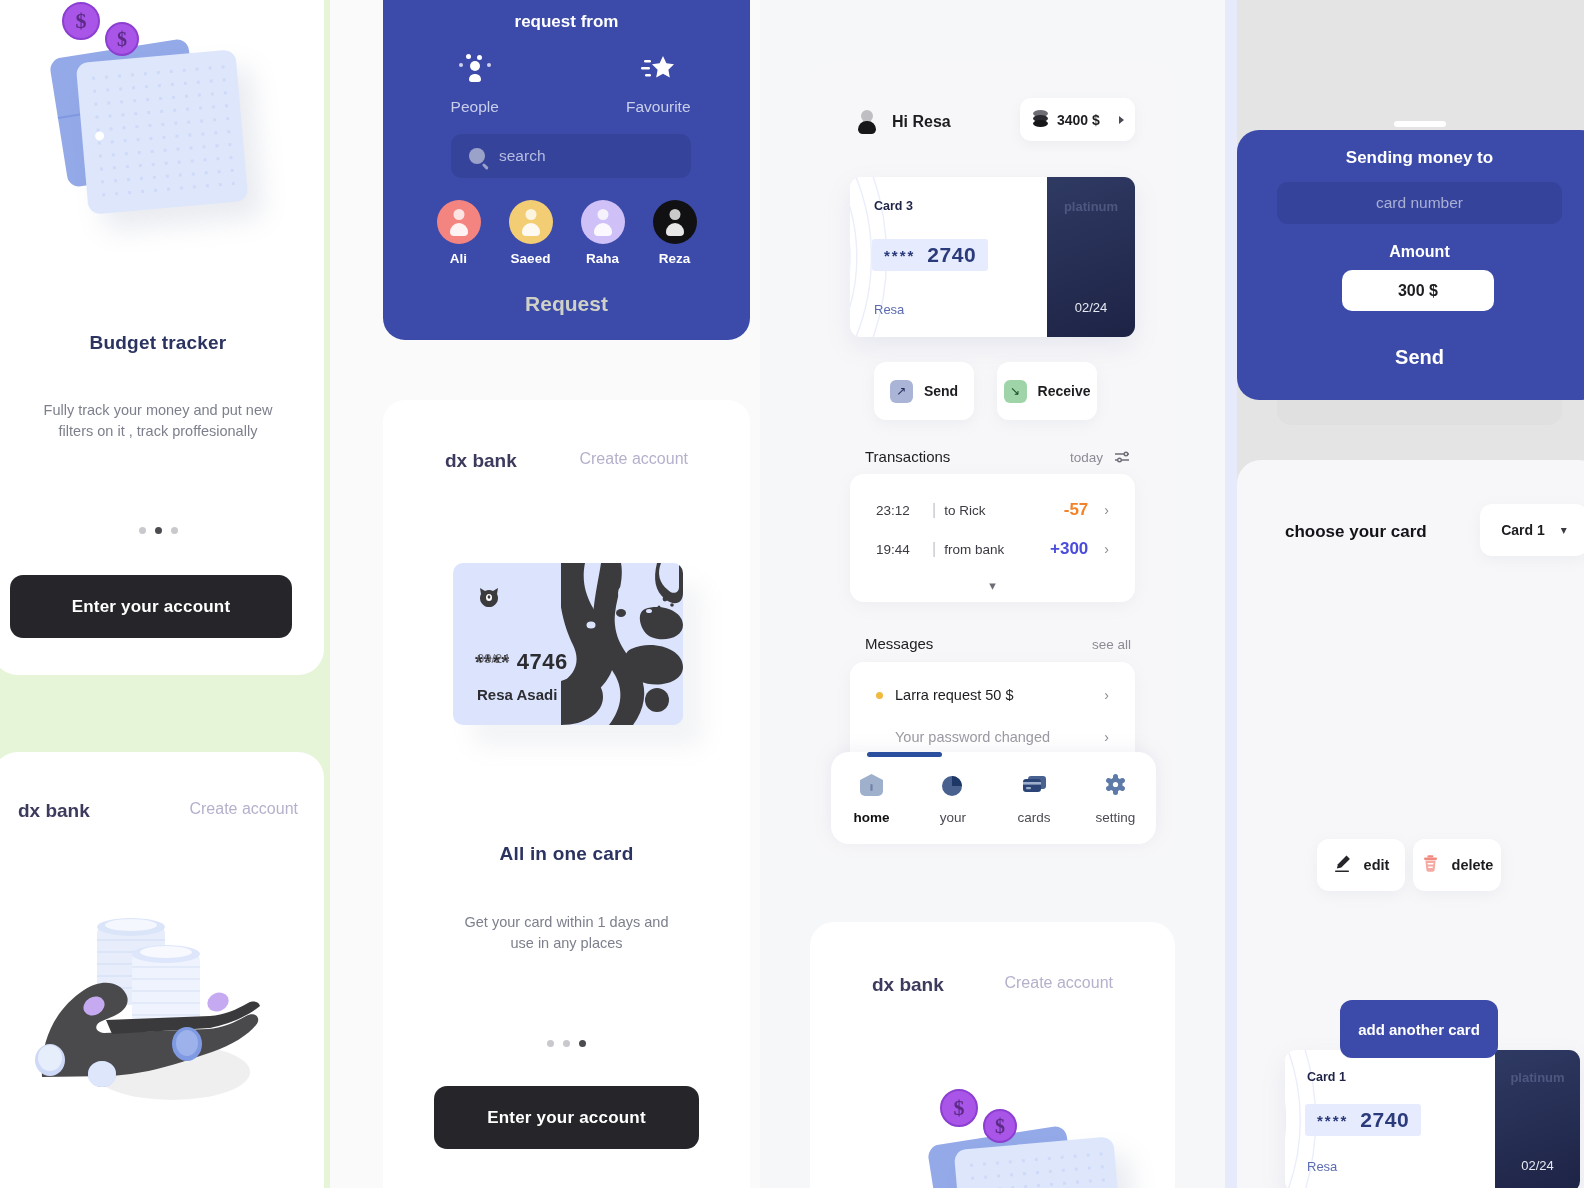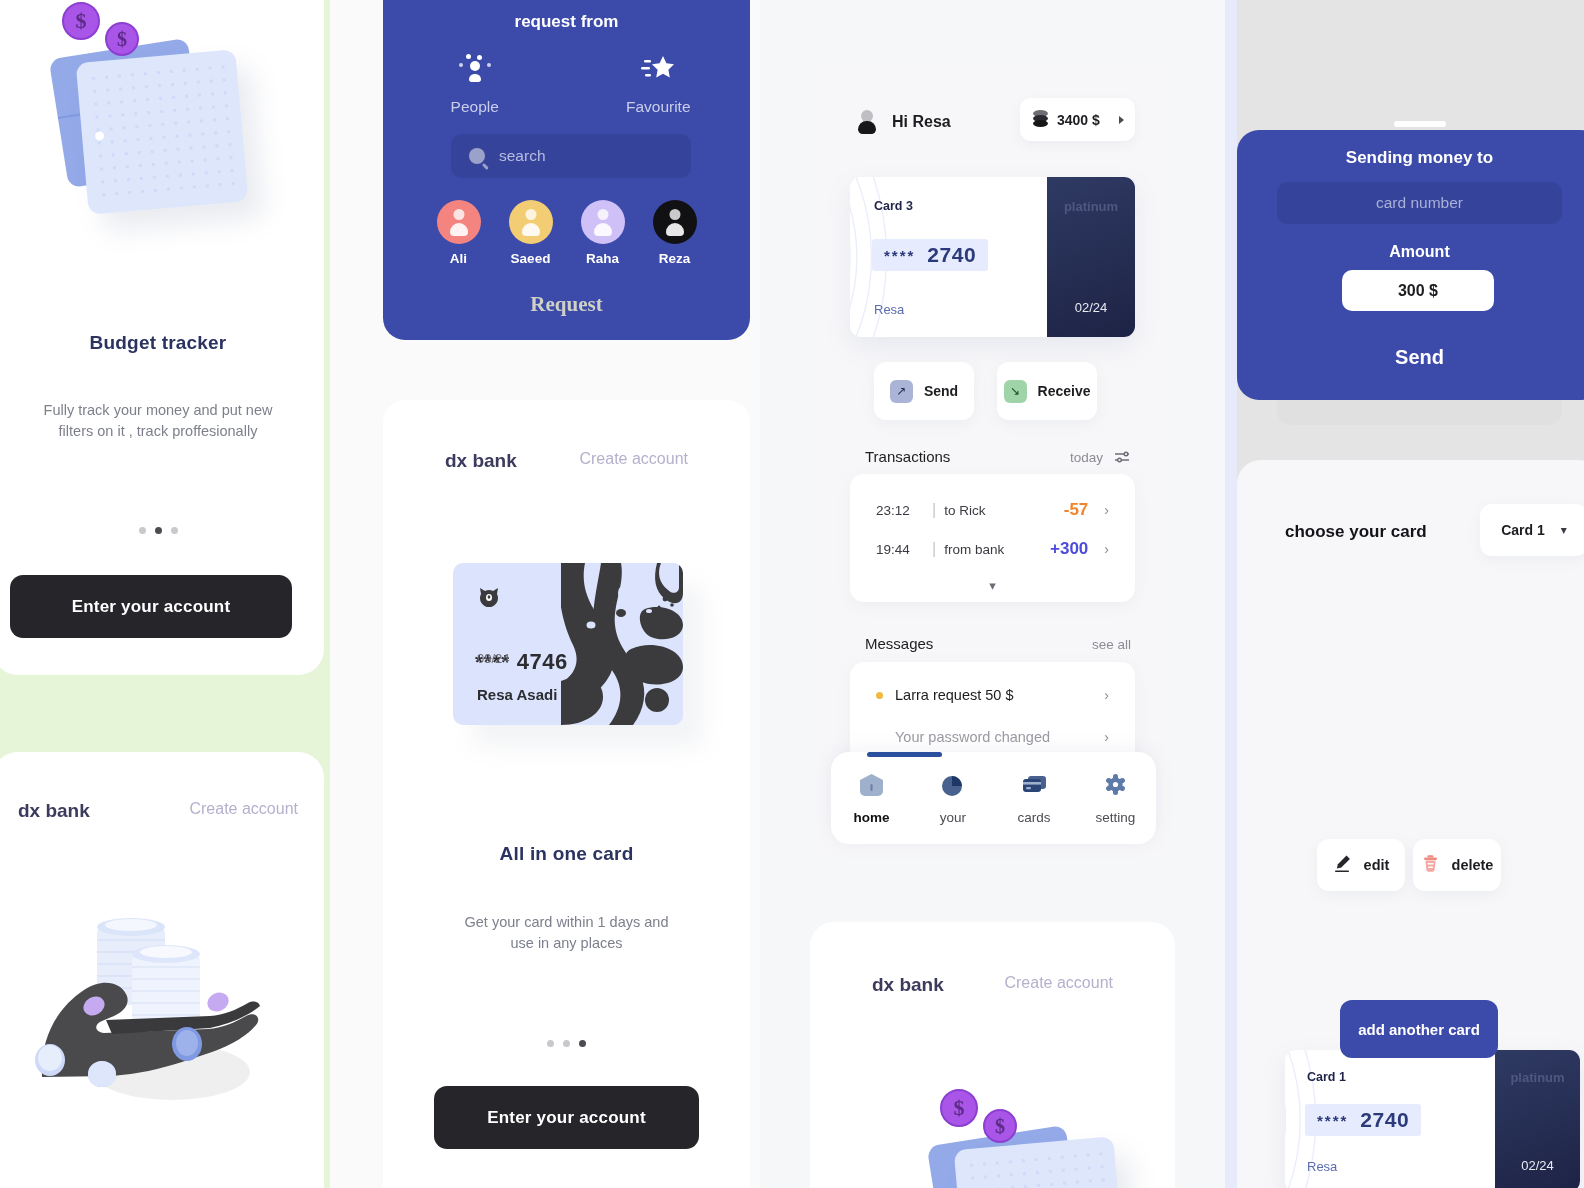--- a/index.html
+++ b/index.html
@@ -84,21 +84,21 @@
   .search-box .ph{ color:#b6bde0; font-size:15.5px; }
   .mag{ position:relative; width:16px; height:16px; border-radius:50%; background:#9aa2c9; }
   .mag:after{content:"";position:absolute;right:-4px;bottom:-3px;width:7px;height:2.5px;background:#9aa2c9;transform:rotate(45deg);border-radius:2px;}
   .people-row{ position:absolute; left:0; top:230px; width:100%; display:flex; justify-content:center; gap:28px; }
   .person{ width:44px; text-align:center; }
   .av{ width:44px; height:44px; border-radius:50%; position:relative; }
   .av:before{content:"";position:absolute;left:50%;top:9px;transform:translateX(-50%);width:11px;height:11px;border-radius:50%;background:rgba(255,255,255,.78);}
   .av:after{content:"";position:absolute;left:50%;top:23px;transform:translateX(-50%);width:18px;height:13px;border-radius:9px 9px 4px 4px;background:rgba(255,255,255,.9);}
   .person .nm{ display:block; margin-top:7px; color:#fff; font-size:13.5px; font-weight:600; }
   .req-cta{ position:absolute; left:0; top:322px; width:100%; text-align:center;
-            color:#cfd1c6; font-size:21px; font-weight:700; cursor:pointer;font-family:Liberation Serif, serif; }
+            color:#cfd1c6; font-size:21px; font-weight:700; cursor:pointer; }
 
   
   #p-aio { left:383px; top:400px; width:367px; height:818px; }
   .brandrow{ position:absolute; left:0; top:50px; width:100%; display:flex;
              justify-content:space-between; padding:0 62px; }
   .brand{ font-weight:700; font-size:19px; color:#3c3b5e; }
   .create{ font-size:16px; color:#b5b0cc; cursor:pointer; }
 
   .dxcard{
     position:absolute; left:70px; top:163px; width:230px; height:162px;

